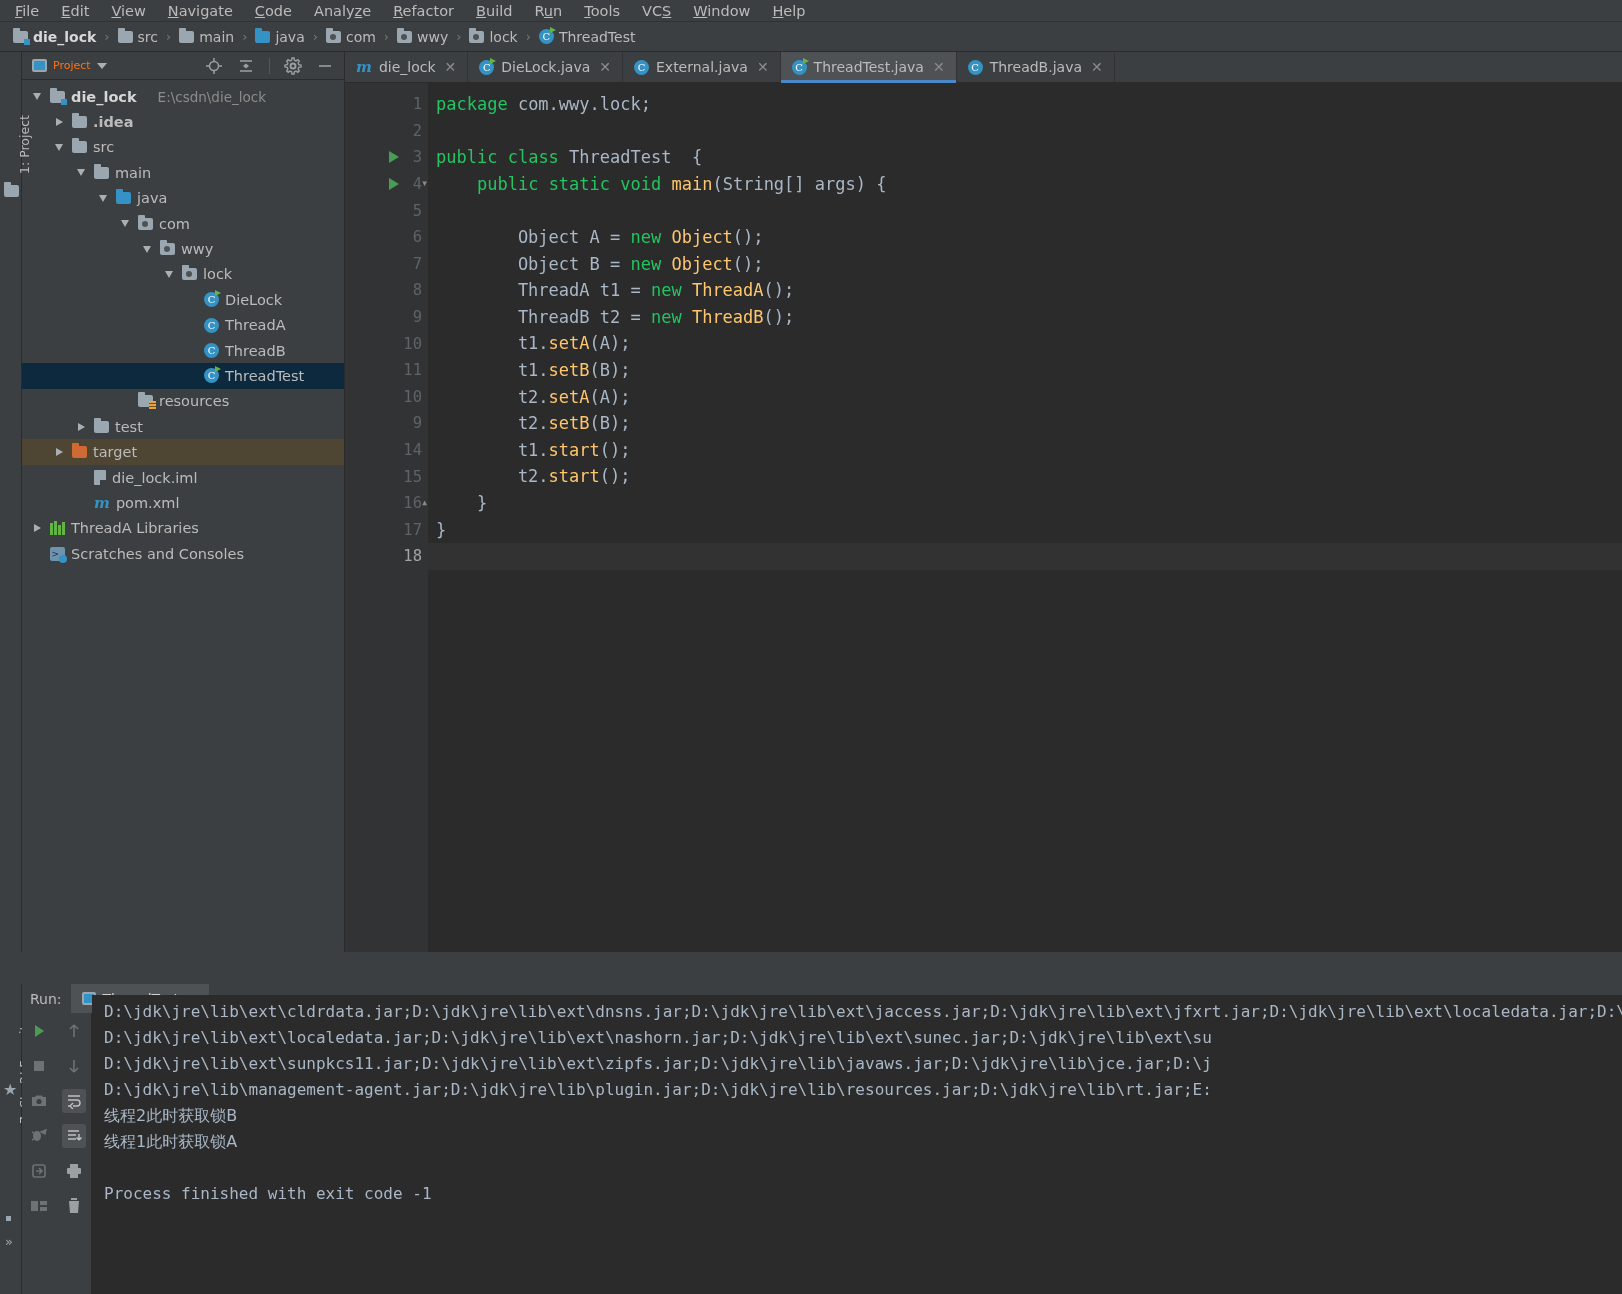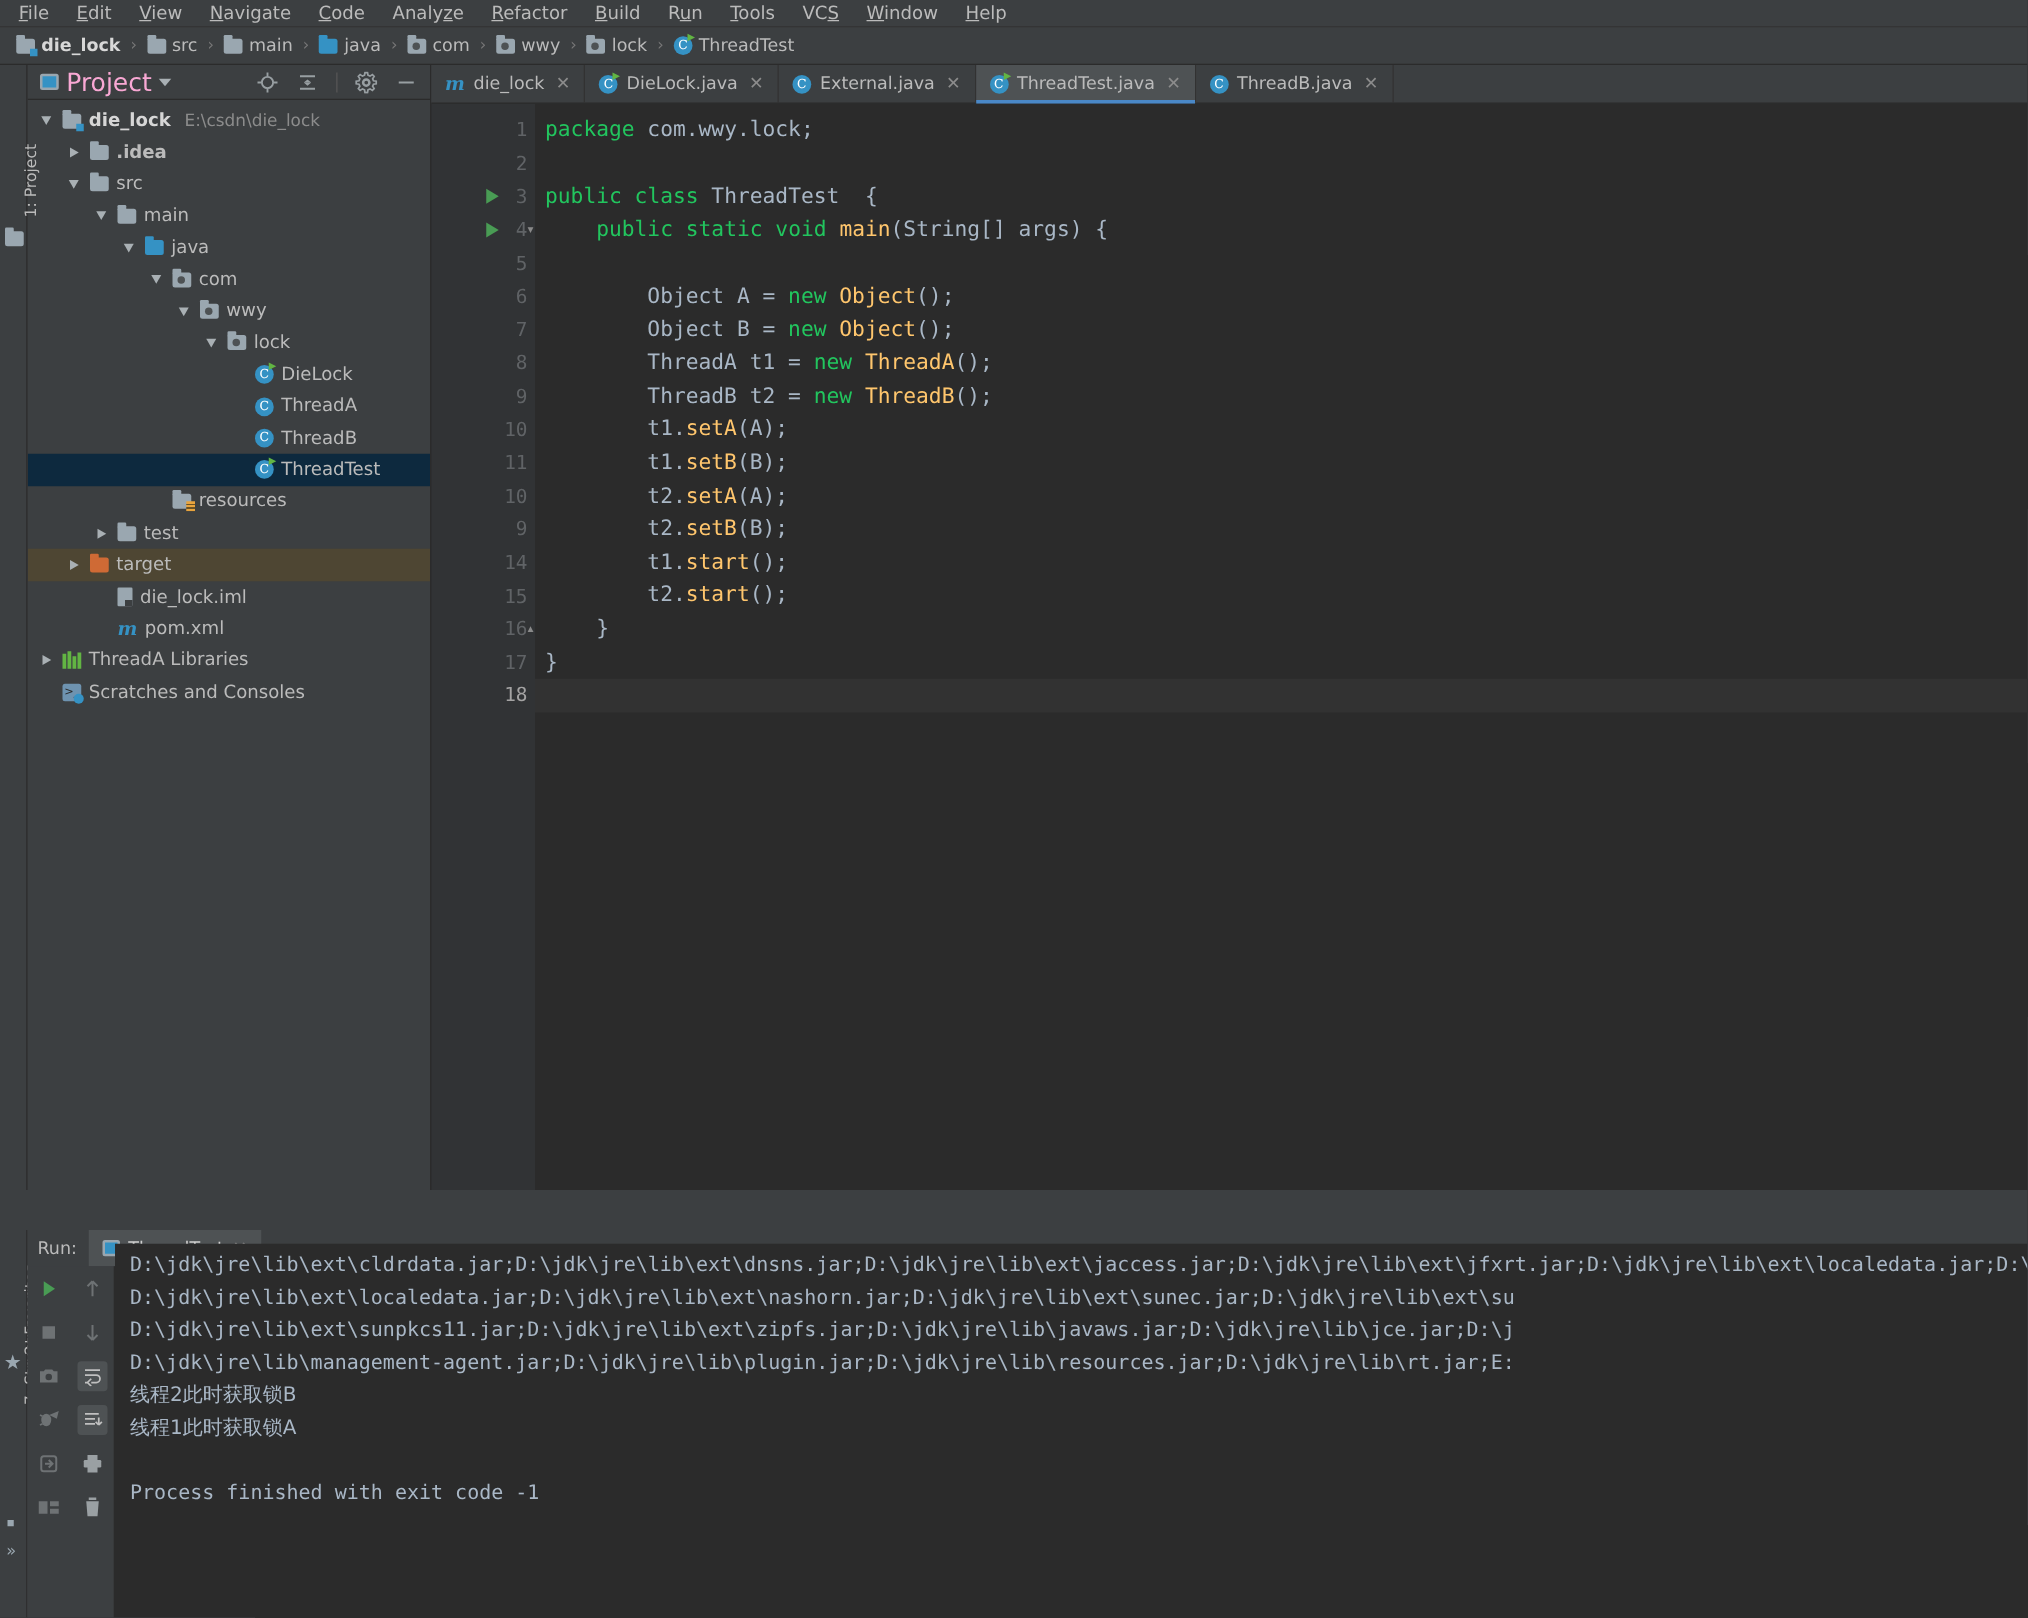--- a/index.html
+++ b/index.html
@@ -79,37 +79,37 @@
     transform-origin: left top; transform: rotate(-90deg);
   }
   .strip-icon { position: absolute; left: 4px; width: 14px; height: 12px; }
 
   
   .project-panel { width: 323px; background: #3c3f41; display: flex; flex-direction: column; border-right: 1px solid #2b2b2b; flex: 0 0 323px; }
   .panel-header {
     height: 28px; display: flex; align-items: center; padding: 0 6px 0 10px; gap: 6px;
     border-bottom: 1px solid #2b2b2b;
   }
-  .panel-title { font-size: 20px; color: #f9a8d4; }
+  .panel-title { font-size: 11px; color: #f97316; }
   .panel-icon-sq { width: 15px; height: 13px; background: #3592c4; border: 2px solid #9aa7b0; border-radius: 2px; }
   .caret-down { width: 0; height: 0; border-left: 5px solid transparent; border-right: 5px solid transparent; border-top: 6px solid #a9b0b4; }
   .hdr-actions { margin-left: auto; display: flex; align-items: center; gap: 14px; padding-right: 4px; }
   .act { width: 18px; height: 18px; position: relative; opacity: .85; }
   .divider-v { width: 1px; height: 16px; background: #575757; }
 
   .tree { flex: 1; overflow: hidden; padding-top: 4px; font-size: 14.5px; color: #bbbbbb; }
   .trow { height: 25.4px; display: flex; align-items: center; gap: 6px; white-space: nowrap; padding-right: 6px; }
   .trow.selected { background: #0d293e; }
   .trow.target-hl { background: #4e4633; }
   .tw { width: 14px; display: flex; justify-content: center; align-items: center; flex: 0 0 14px; }
   .arrow-r { width: 0; height: 0; border-left: 7px solid #a9b0b4; border-top: 4.5px solid transparent; border-bottom: 4.5px solid transparent; }
   .arrow-d { width: 0; height: 0; border-top: 7px solid #a9b0b4; border-left: 4.5px solid transparent; border-right: 4.5px solid transparent; }
   .tlabel { color: #bbbbbb; }
   .tlabel.bold { font-weight: bold; color: #d6d6d6; }
-  .tpath { color: #8c8c8c; font-size: 13.5px; margin-left: 5px; }
+  .tpath { color: #8c8c8c; font-size: 13.5px; margin-left: 15px; }
 
   
   .editor-area { flex: 1; display: flex; flex-direction: column; background: #2b2b2b; min-width: 0; }
   .tabs { height: 31px; display: flex; align-items: stretch; background: #3c3f41; border-bottom: 1px solid #2b2b2b; }
   .tab {
     display: flex; align-items: center; gap: 7px; padding: 0 11px; font-size: 14px;
     color: #bbbbbb; position: relative; border-right: 1px solid #323232;
   }
   .tab.active { background: #4e5254; }
   .tab.active::after { content: ""; position: absolute; left: 0; right: 0; bottom: -1px; height: 3px; background: #4a88c7; }

